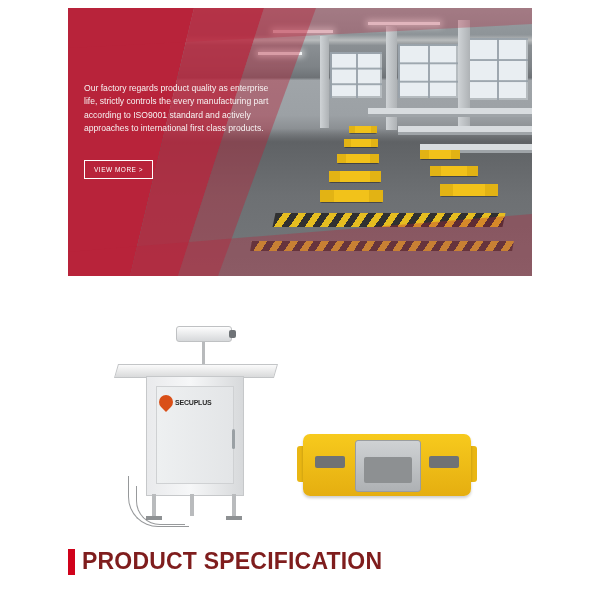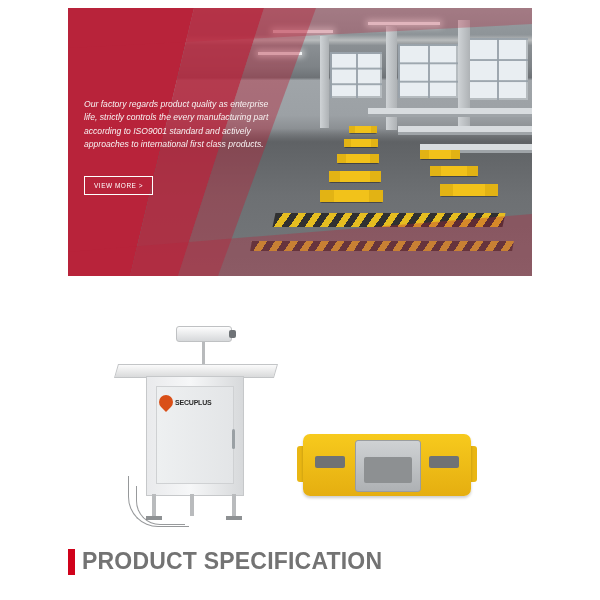--- a/index.html
+++ b/index.html
@@ -123,26 +123,25 @@
     background: #ffffff;
     margin-right: 6px;
   }
   .hero-model {
     font-family: "Liberation Serif", serif;
     font-weight: bold;
     font-size: 9px;
     letter-spacing: .2px;
   }
   .hero-desc {
-    margin-top: 28px;
+    margin-top: 12px;
     font-size: 8.6px;
     line-height: 13.4px;
     width: 196px;
     color: #f7f2f2;
-    font-style: italic;
   }
   .hero-btn {
     margin-top: 16px;
     display: inline-block;
     border: 1px solid #ffffff;
     color: #ffffff;
     font-size: 6.5px;
     letter-spacing: .5px;
     padding: 5px 9px;
     background: transparent;
@@ -361,21 +360,21 @@
   .spec-bar {
     width: 7px;
     height: 26px;
     background: #d0021b;
     margin-right: 7px;
   }
   .spec-title {
     font-family: "Liberation Sans", sans-serif;
     font-weight: bold;
     font-size: 23px;
-    color: #737373;
+    color: #7f1d1d;
     letter-spacing: .2px;
   }
 </style>
 </head>
 <body>
 
 <div class="hero">
 
   <div class="hero-photo">
 

